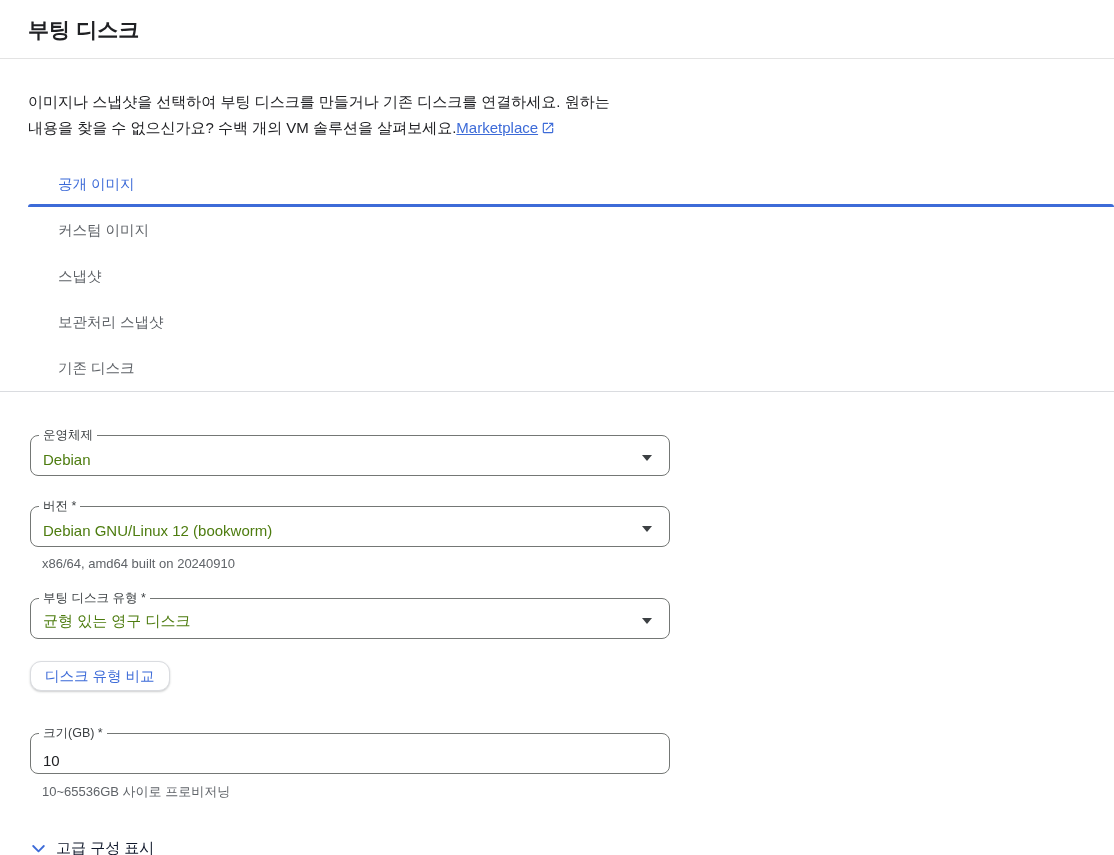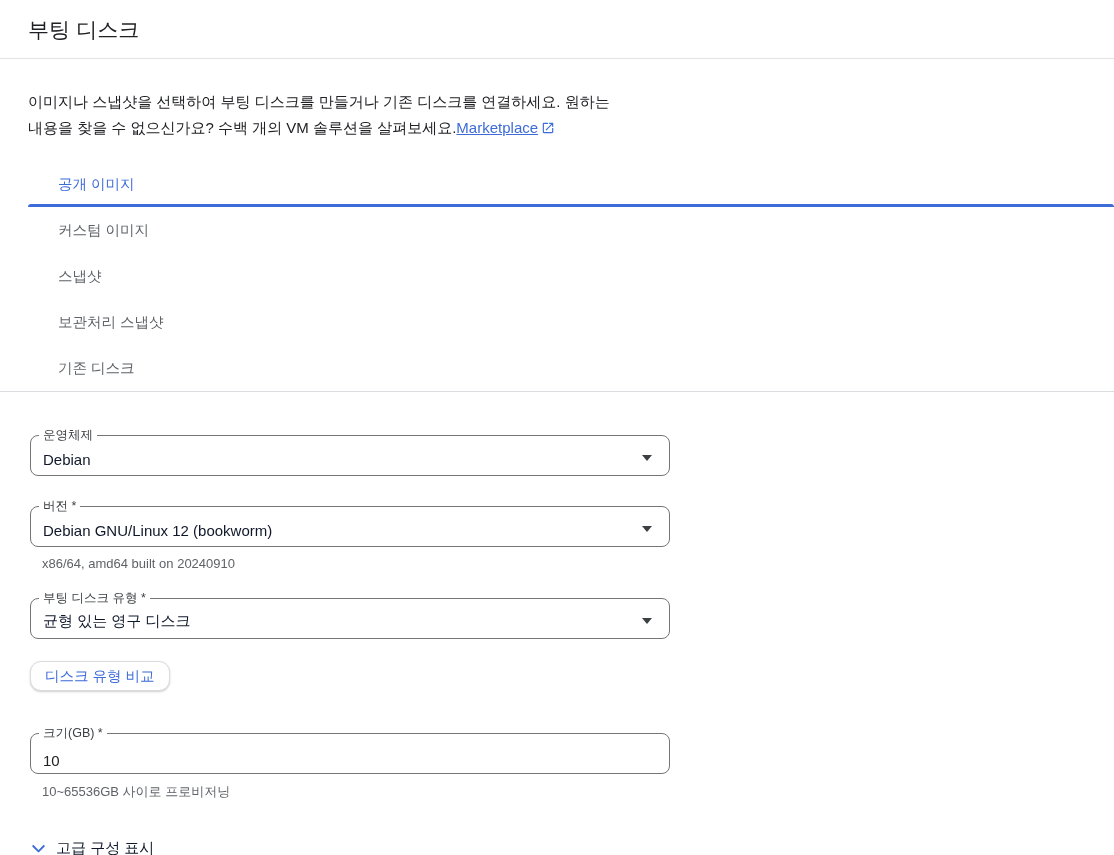--- a/index.html
+++ b/index.html
@@ -15,21 +15,21 @@
 
   
   .hdr {
     height: 59px;
     padding: 16px 28px 0;
     border-bottom: 1px solid #e3e3e3;
   }
   .hdr h1 {
     margin: 0;
     font-size: 21px;
-    font-weight: 400;
+    font-weight: 700;
     color: #202124;
     letter-spacing: 0.1px;
   }
 
   
   .desc {
     margin: 30px 28px 0;
     font-size: 15px;
     line-height: 26px;
     color: #202124;
@@ -98,21 +98,21 @@
     background: #fff;
     font-size: 12.5px;
     color: #3c4043;
     white-space: nowrap;
   }
   .fvalue {
     position: absolute;
     left: 12px;
     bottom: 7px;
     font-size: 15px;
-    color: #0f172a;
+    color: #4d7c0f;
   }
   .arrow {
     position: absolute;
     right: 17px;
     top: 19px;
     width: 0; height: 0;
     border-left: 5.5px solid transparent;
     border-right: 5.5px solid transparent;
     border-top: 6.5px solid #3c4043;
   }

